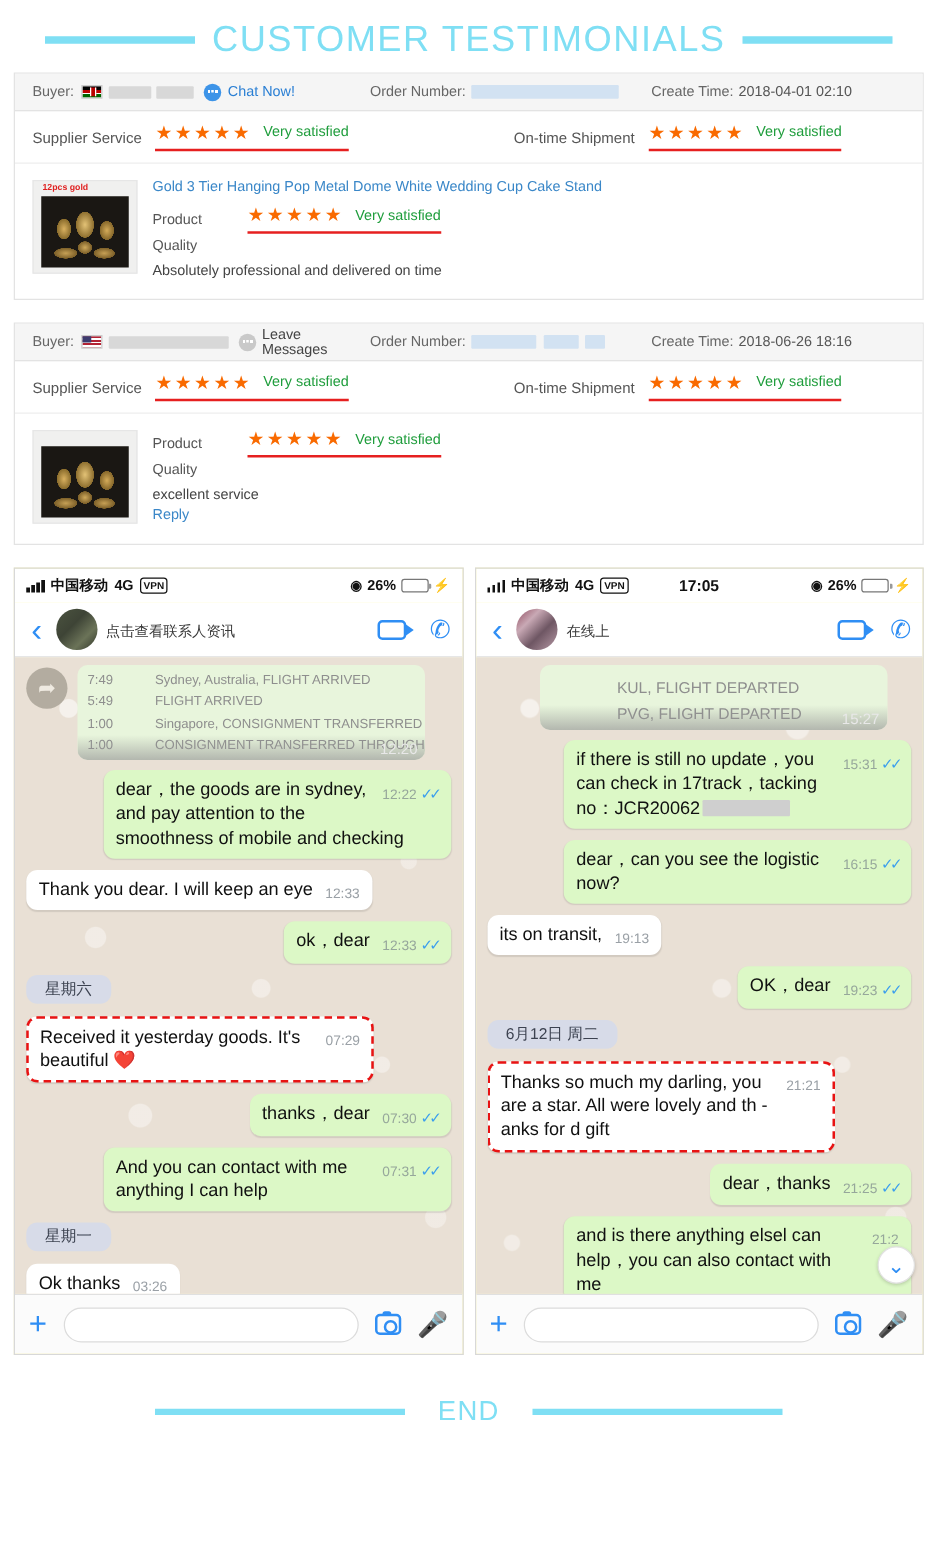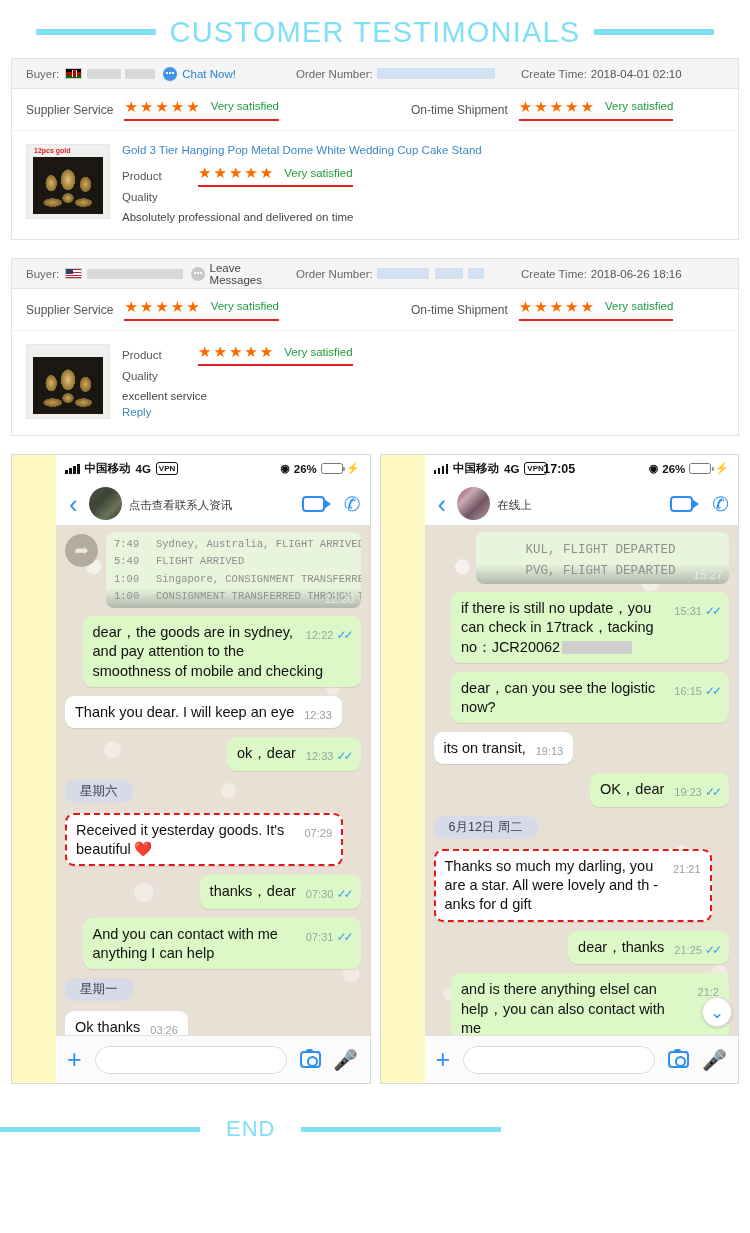--- a/index.html
+++ b/index.html
@@ -133,21 +133,20 @@
   .quality-line { font-size: 11.5px; color: #555; margin-bottom: 8px; }
   .comment { font-size: 11.5px; color: #444; }
   .reply-link { color: #3a87c8; font-size: 11.5px; margin-top: 4px; display:block; }
 
   
   .chats { display: flex; gap: 9px; padding: 0 11px; margin-top: 4px; }
   .phone {
     width: 362px; border: 1px solid #d8d8d8; background: #fef9c3;
     display: flex; flex-direction: column; height: 630px; overflow: hidden;
     position: relative;
-    padding-left: 44px;
   }
   .statusbar {
     height: 27px; display: flex; align-items: center; padding: 0 9px;
     font-size: 12px; font-weight: bold; color: #111; background: #fff;
     flex: none;
   }
   .sb-left { display: flex; align-items: center; gap: 5px; }
   .sig { display: inline-flex; align-items: flex-end; gap: 1.5px; height: 10px; }
   .sig i { width: 2.5px; background: #111; display: block; }
   .sig i:nth-child(1){height:4px;} .sig i:nth-child(2){height:6px;}
@@ -244,22 +243,22 @@
   .fwd-row { display: flex; align-items: flex-start; gap: 8px; margin-bottom: 8px; }
   .fwd-ico {
     width: 33px; height: 33px; border-radius: 50%; background: #b3aca0;
     color: #efeae1; display: flex; align-items: center; justify-content: center;
     font-size: 17px; flex: none; margin-top: 2px;
   }
   .track-shot {
     background: #e8f5dc; border-radius: 8px; padding: 4px 8px 3px 8px;
     flex: 1; overflow: hidden; position: relative; max-width: 278px;
   }
-  .track-line { display: flex; gap: 12px; font-size: 10.5px; color: #8e8e8e;
-                white-space: nowrap; line-height: 1.65; font-family: Liberation Mono, monospace; }
+  .track-line { display: flex; gap: 24px; font-size: 10.5px; color: #8e8e8e;
+                white-space: nowrap; line-height: 1.65; }
   .track-line .t { width: 30px; flex: none; }
   .track-shot .meta-ov {
     position: absolute; right: 6px; bottom: 2px; font-size: 12px; color: #e8e8e8;
   }
   .track-fade {
     position: absolute; left: 0; right: 0; bottom: 0; height: 20px;
     background: linear-gradient(to bottom, rgba(220,220,220,0), rgba(150,150,150,.65));
   }
 
   .scroll-fab {
@@ -283,21 +282,21 @@
              position: relative; flex: none; }
   .cam-ico::before { content:""; position:absolute; left:50%; top:50%;
       width:7px; height:7px; margin:-3.5px 0 0 -3.5px; border:2px solid #2f8ef4;
       border-radius:50%; }
   .cam-ico::after { content:""; position:absolute; left:4px; top:-4px;
       width:7px; height:3px; background:#2f8ef4; border-radius:2px 2px 0 0; }
   .mic-ico { color: #2f8ef4; font-size: 20px; flex: none; }
 
   
   .footer {
-    height: 90px; display: flex; align-items: center; 
+    height: 90px; display: flex; align-items: center; justify-content: center;
     gap: 26px;
   }
   .footer-rule { height: 5px; background: #7fdff4; width: 200px; }
   .footer-title { color: #7fdff4; font-size: 22px; letter-spacing: 1px; }
 </style>
 </head>
 <body>
 
 <div class="banner">
   <div class="banner-rule left"></div>

